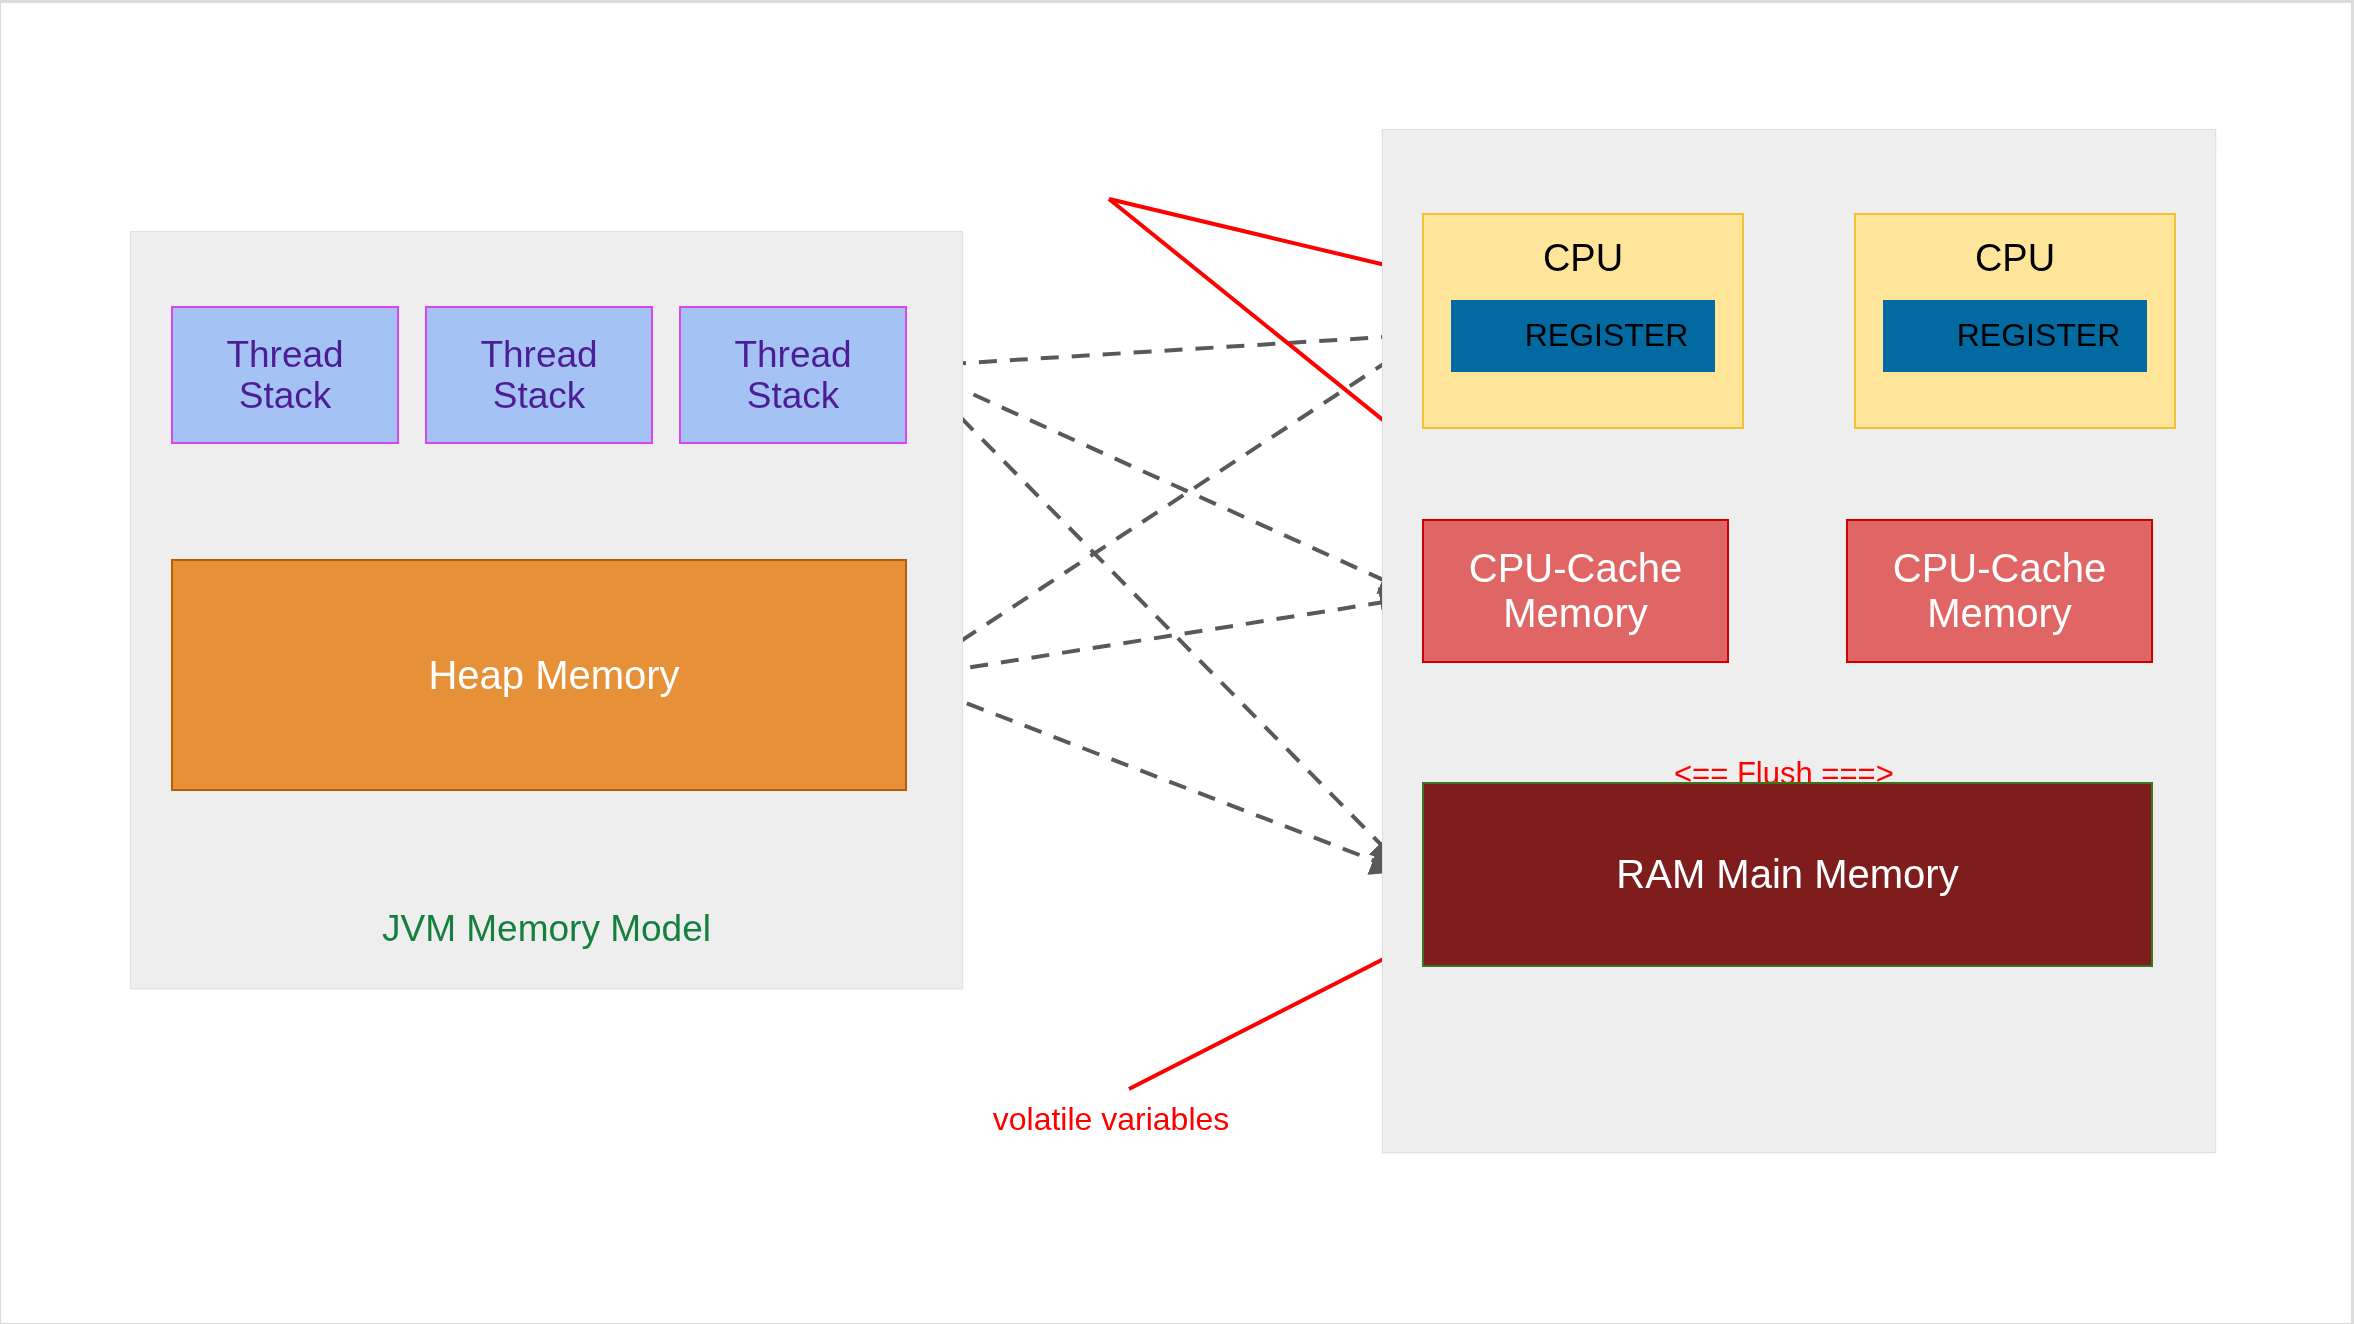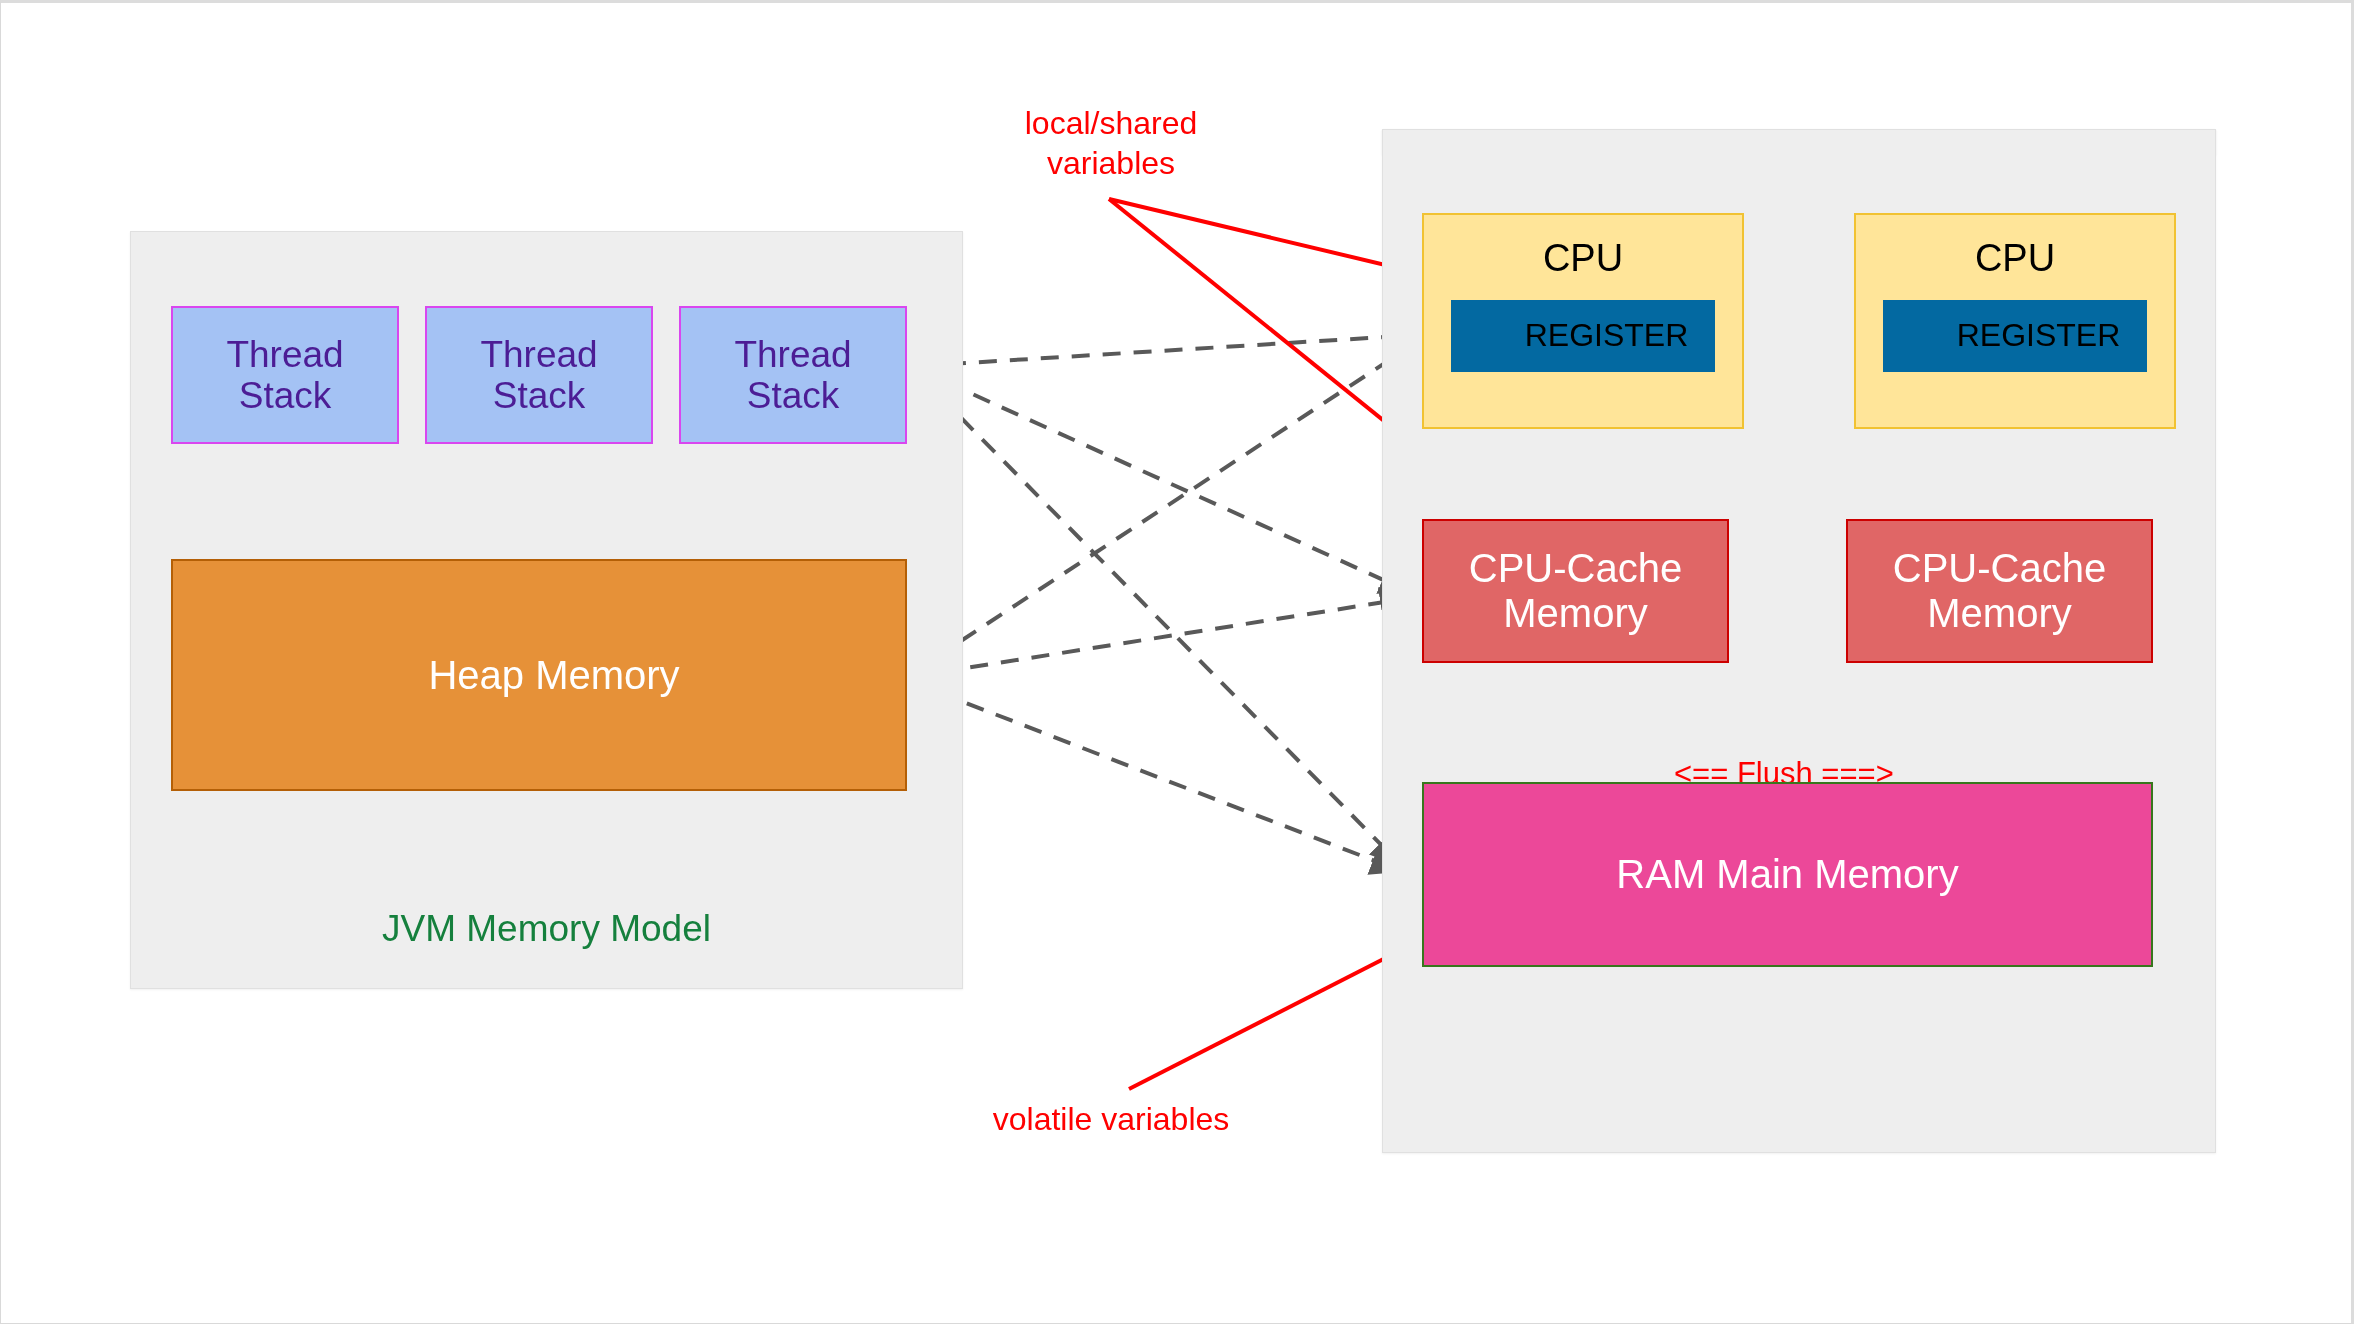--- a/index.html
+++ b/index.html
@@ -83,21 +83,21 @@
   }
 
   .cache {
     background: #e06666;
     border: 2px solid #cc0000;
     color: #ffffff;
     font-size: 40px;
   }
 
   .ram {
-    background: #ec4899;
+    background: #7f1d1d;
     border: 2px solid #38761d;
     color: #ffffff;
     font-size: 40px;
   }
 
   
   .annot {
     position: absolute;
     color: #ff0000;
     font-size: 32px;
@@ -253,18 +253,16 @@
 Memory</span>
   </div>
 
   <div class="flush-label" style="left:1673px; top:753px;">&lt;== Flush ===&gt;</div>
 
   <div class="abs block ram" style="left:1421px; top:779px; width:731px; height:185px;">
     <span>RAM Main Memory</span>
   </div>
 
 
-  <div class="annot" style="left:960px; top:100px; width:300px;">local/shared
-variables</div>
 
   <div class="annot" style="left:950px; top:1096px; width:320px;">volatile variables</div>
 
 </div>
 
 </body></html>

